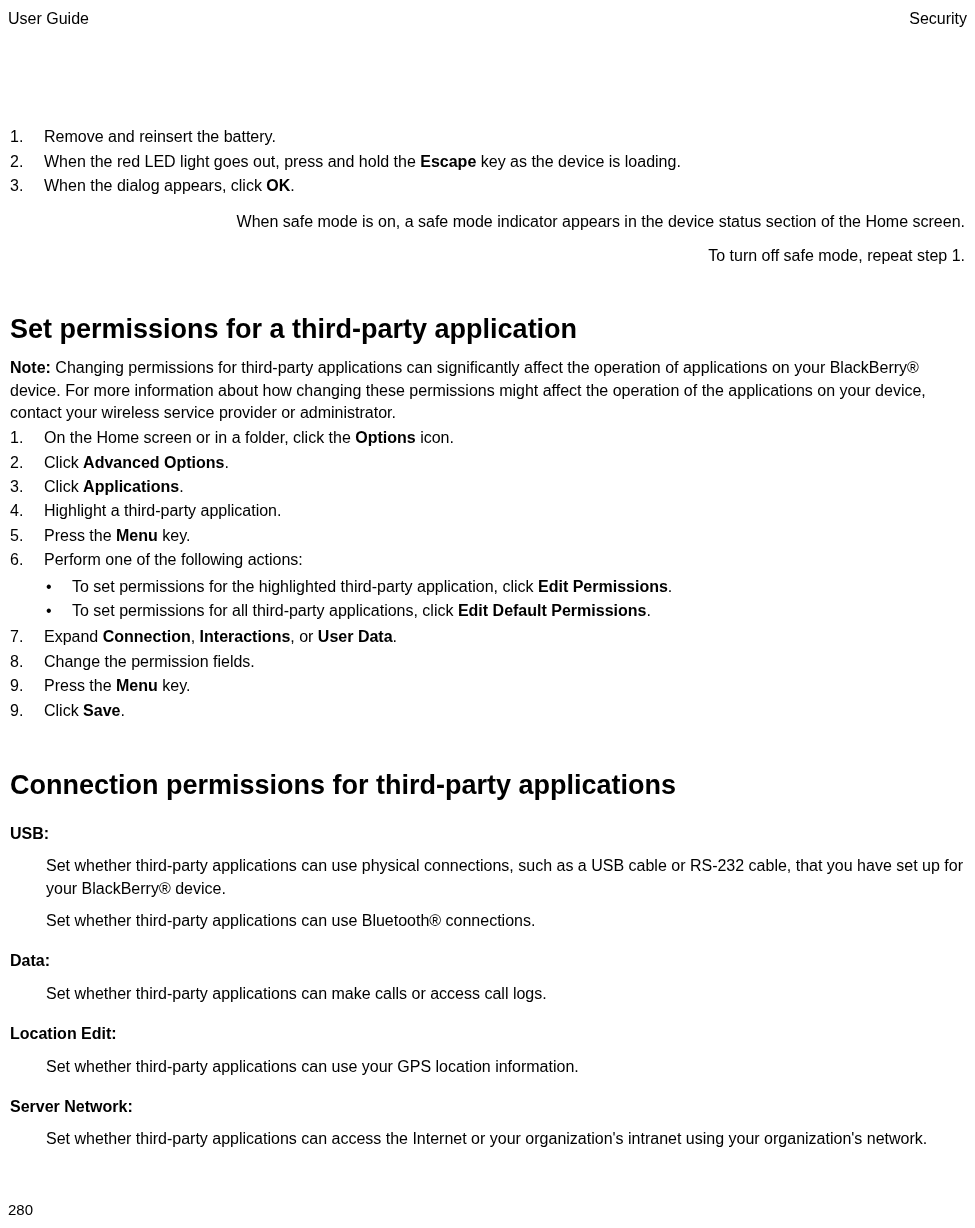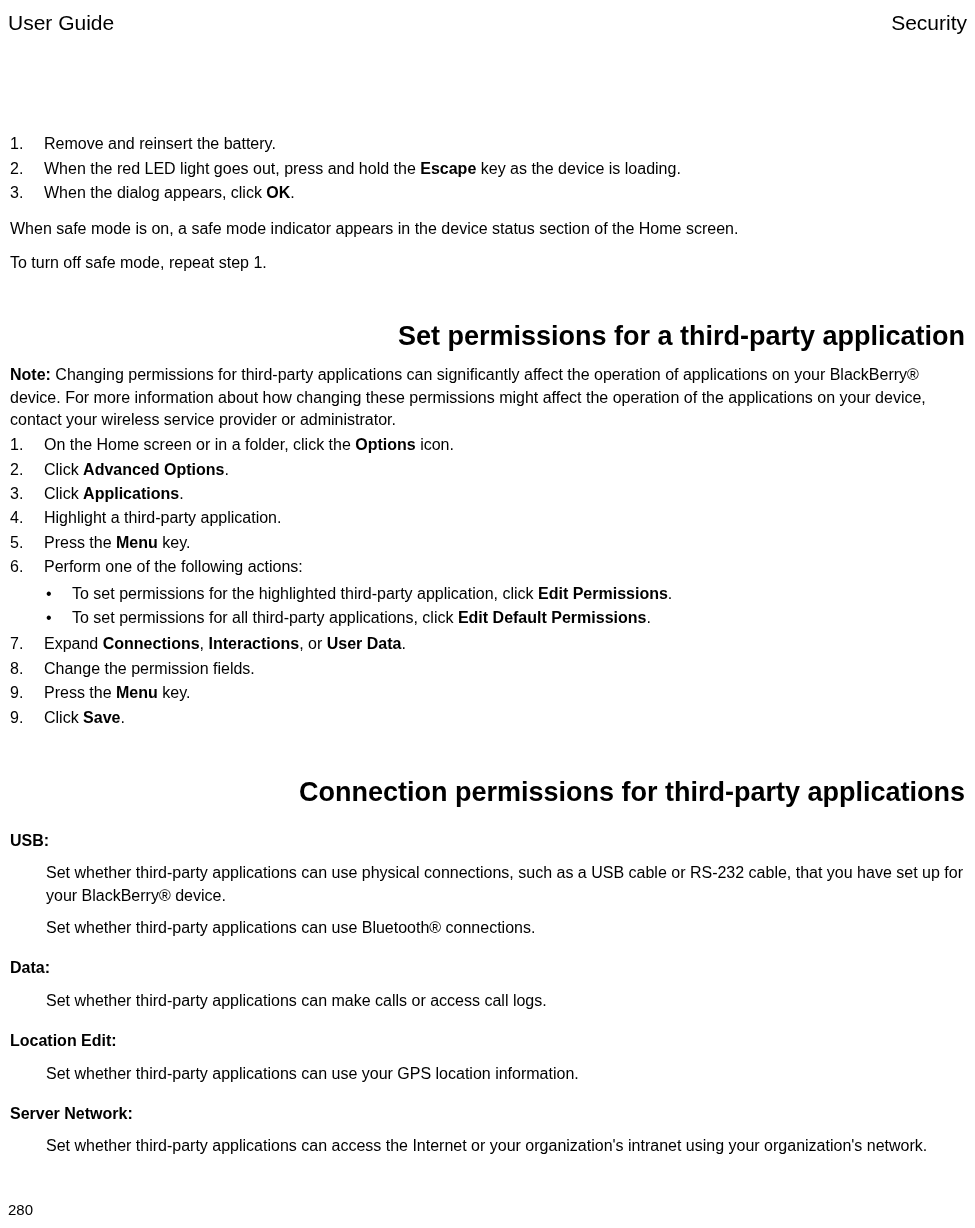--- a/index.html
+++ b/index.html
@@ -14,21 +14,21 @@
       color: #000;
       background: #fff;
       width: 975px;
       height: 1228px;
       position: relative;
       padding: 8px 8px 0 8px;
     }
     .header-row {
       display: flex;
       justify-content: space-between;
-      font-size: 21px;
+      font-size: 16px;
       margin-bottom: 95px;
     }
     .content {
       padding: 0 2px;
     }
     ol.numbered {
       list-style: none;
       padding-left: 0;
       margin-bottom: 12px;
     }
@@ -56,27 +56,27 @@
     }
     ul.bullets li .dot {
       width: 20px;
       flex-shrink: 0;
     }
     ul.bullets li .txt {
       flex: 1;
     }
     .para {
       margin-bottom: 12px;
+      text-align: right;
     }
     h2 {
       font-size: 27px;
       font-weight: bold;
       margin-top: 44px;
       margin-bottom: 8px;
-      text-align: right;
     }
     .note-line {
       margin-bottom: 2px;
     }
     .def-section {
       margin-top: 12px;
     }
     .def-term {
       font-weight: bold;
       margin-top: 18px;
@@ -156,21 +156,21 @@
           <span class="dot">•</span>
           <span class="txt">To set permissions for the highlighted third-party application, click <span class="b">Edit Permissions</span>.</span>
         </li>
         <li>
           <span class="dot">•</span>
           <span class="txt">To set permissions for all third-party applications, click <span class="b">Edit Default Permissions</span>.</span>
         </li>
       </ul>
       <li>
         <span class="num">7.</span>
-        <span class="txt">Expand <span class="b">Connections</span>, <span class="b">Interactions</span>, or <span class="b">User Data</span>.</span>
+        <span class="txt">Expand <span class="b">Connection</span>, <span class="b">Interactions</span>, or <span class="b">User Data</span>.</span>
       </li>
       <li>
         <span class="num">8.</span>
         <span class="txt">Change the permission fields.</span>
       </li>
       <li>
         <span class="num">9.</span>
         <span class="txt">Press the <span class="b">Menu</span> key.</span>
       </li>
       <li>

